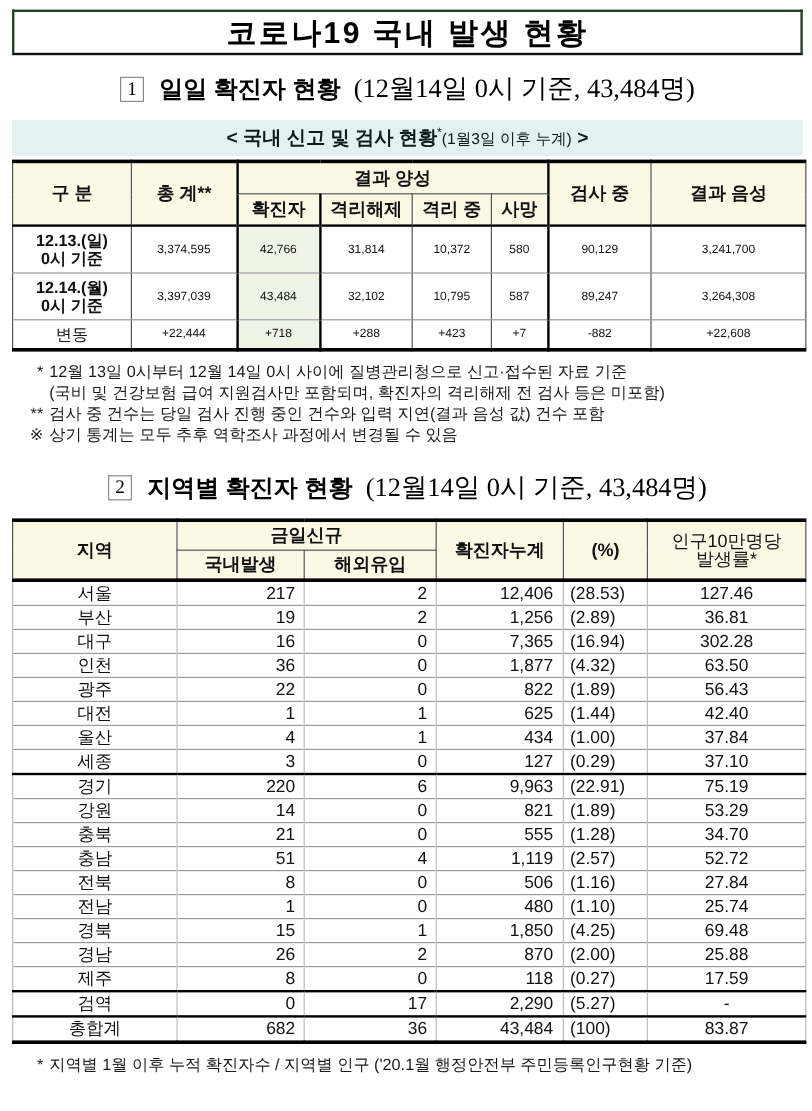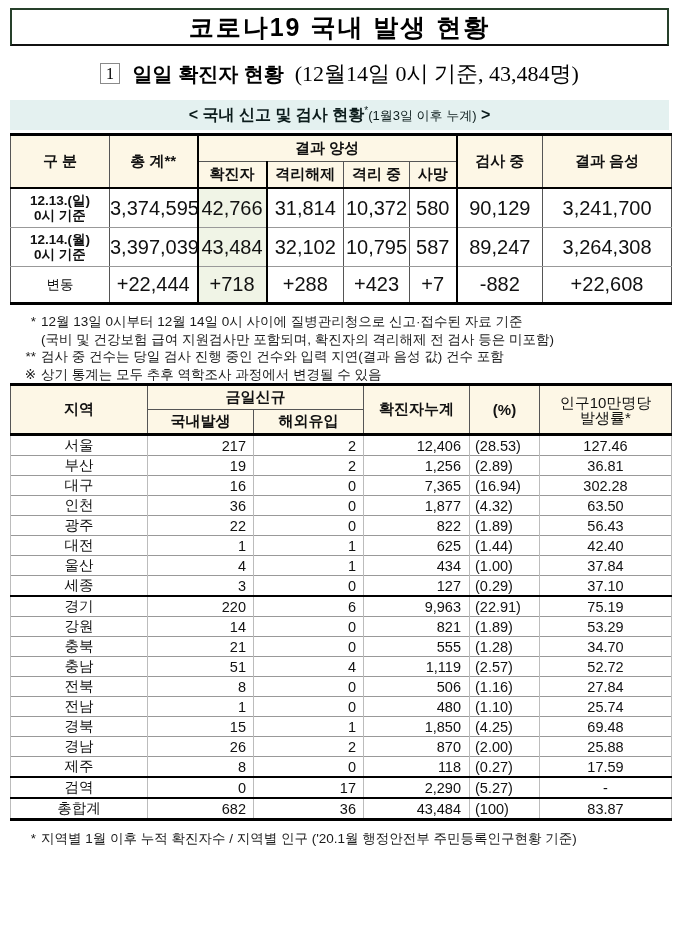--- a/index.html
+++ b/index.html
@@ -44,21 +44,21 @@
   th,td{overflow:hidden;white-space:nowrap;}
 
   
   #t1{border-top:3px solid #000;border-bottom:3px solid #000;border-left:1px solid #444;border-right:1px solid #444;}
   #t1 th{border:1px solid #555;font-size:15px;padding:3px 0;text-align:center;}
   #t1 thead{border-bottom:2px solid #000;}
   #t1 tbody tr:first-child td{border-top:2px solid #000;}
   #t1 td{
     border-top:1px solid #999;border-bottom:1px solid #999;
     border-left:1px solid #555;border-right:1px solid #555;
-    font-size:20px;text-align:center;padding:6px 0;
+    font-size:10px;text-align:center;padding:6px 0;
   }
   #t1 td.c-label{font-size:13.5px;line-height:15px;padding:4px 0;}
   #t1 td.c-label.bold{font-weight:bold;border-radius:13px;}
   #t1 .confirmed-col{background:#f0f4e6;}
   .b-left-2{border-left:2px solid #000 !important;}
   .b-right-2{border-right:2px solid #000 !important;}
 
   
   .notes{margin:8px 0 0 2px;font-size:13.5px;line-height:17.5px;color:#1a1a1a;}
   .note-line{display:flex;}
@@ -177,20 +177,25 @@
       <div class="note-line">
         <span class="note-marker">**</span>
         <span class="note-text">검사 중 건수는 당일 검사 진행 중인 건수와 입력 지연(결과 음성 값) 건수 포함</span>
       </div>
       <div class="note-line">
         <span class="note-marker">※</span>
         <span class="note-text">상기 통계는 모두 추후 역학조사 과정에서 변경될 수 있음</span>
       </div>
     </div>
 
+  <div class="sec-heading" style="margin-top:20px;">
+    <span class="sec-num">2</span>
+    <span>지역별 확진자 현황</span>
+    <span class="sec-sub">&nbsp;<span>(12월14일 0시 기준, 43,484명)</span></span>
+  </div>
 
 
   <table id="t2">
     <colgroup>
       <col style="width:137px">
         <col style="width:106px">
         <col style="width:110px">
       <col style="width:106px">
         <col style="width:70px">
         <col style="width:132px">

